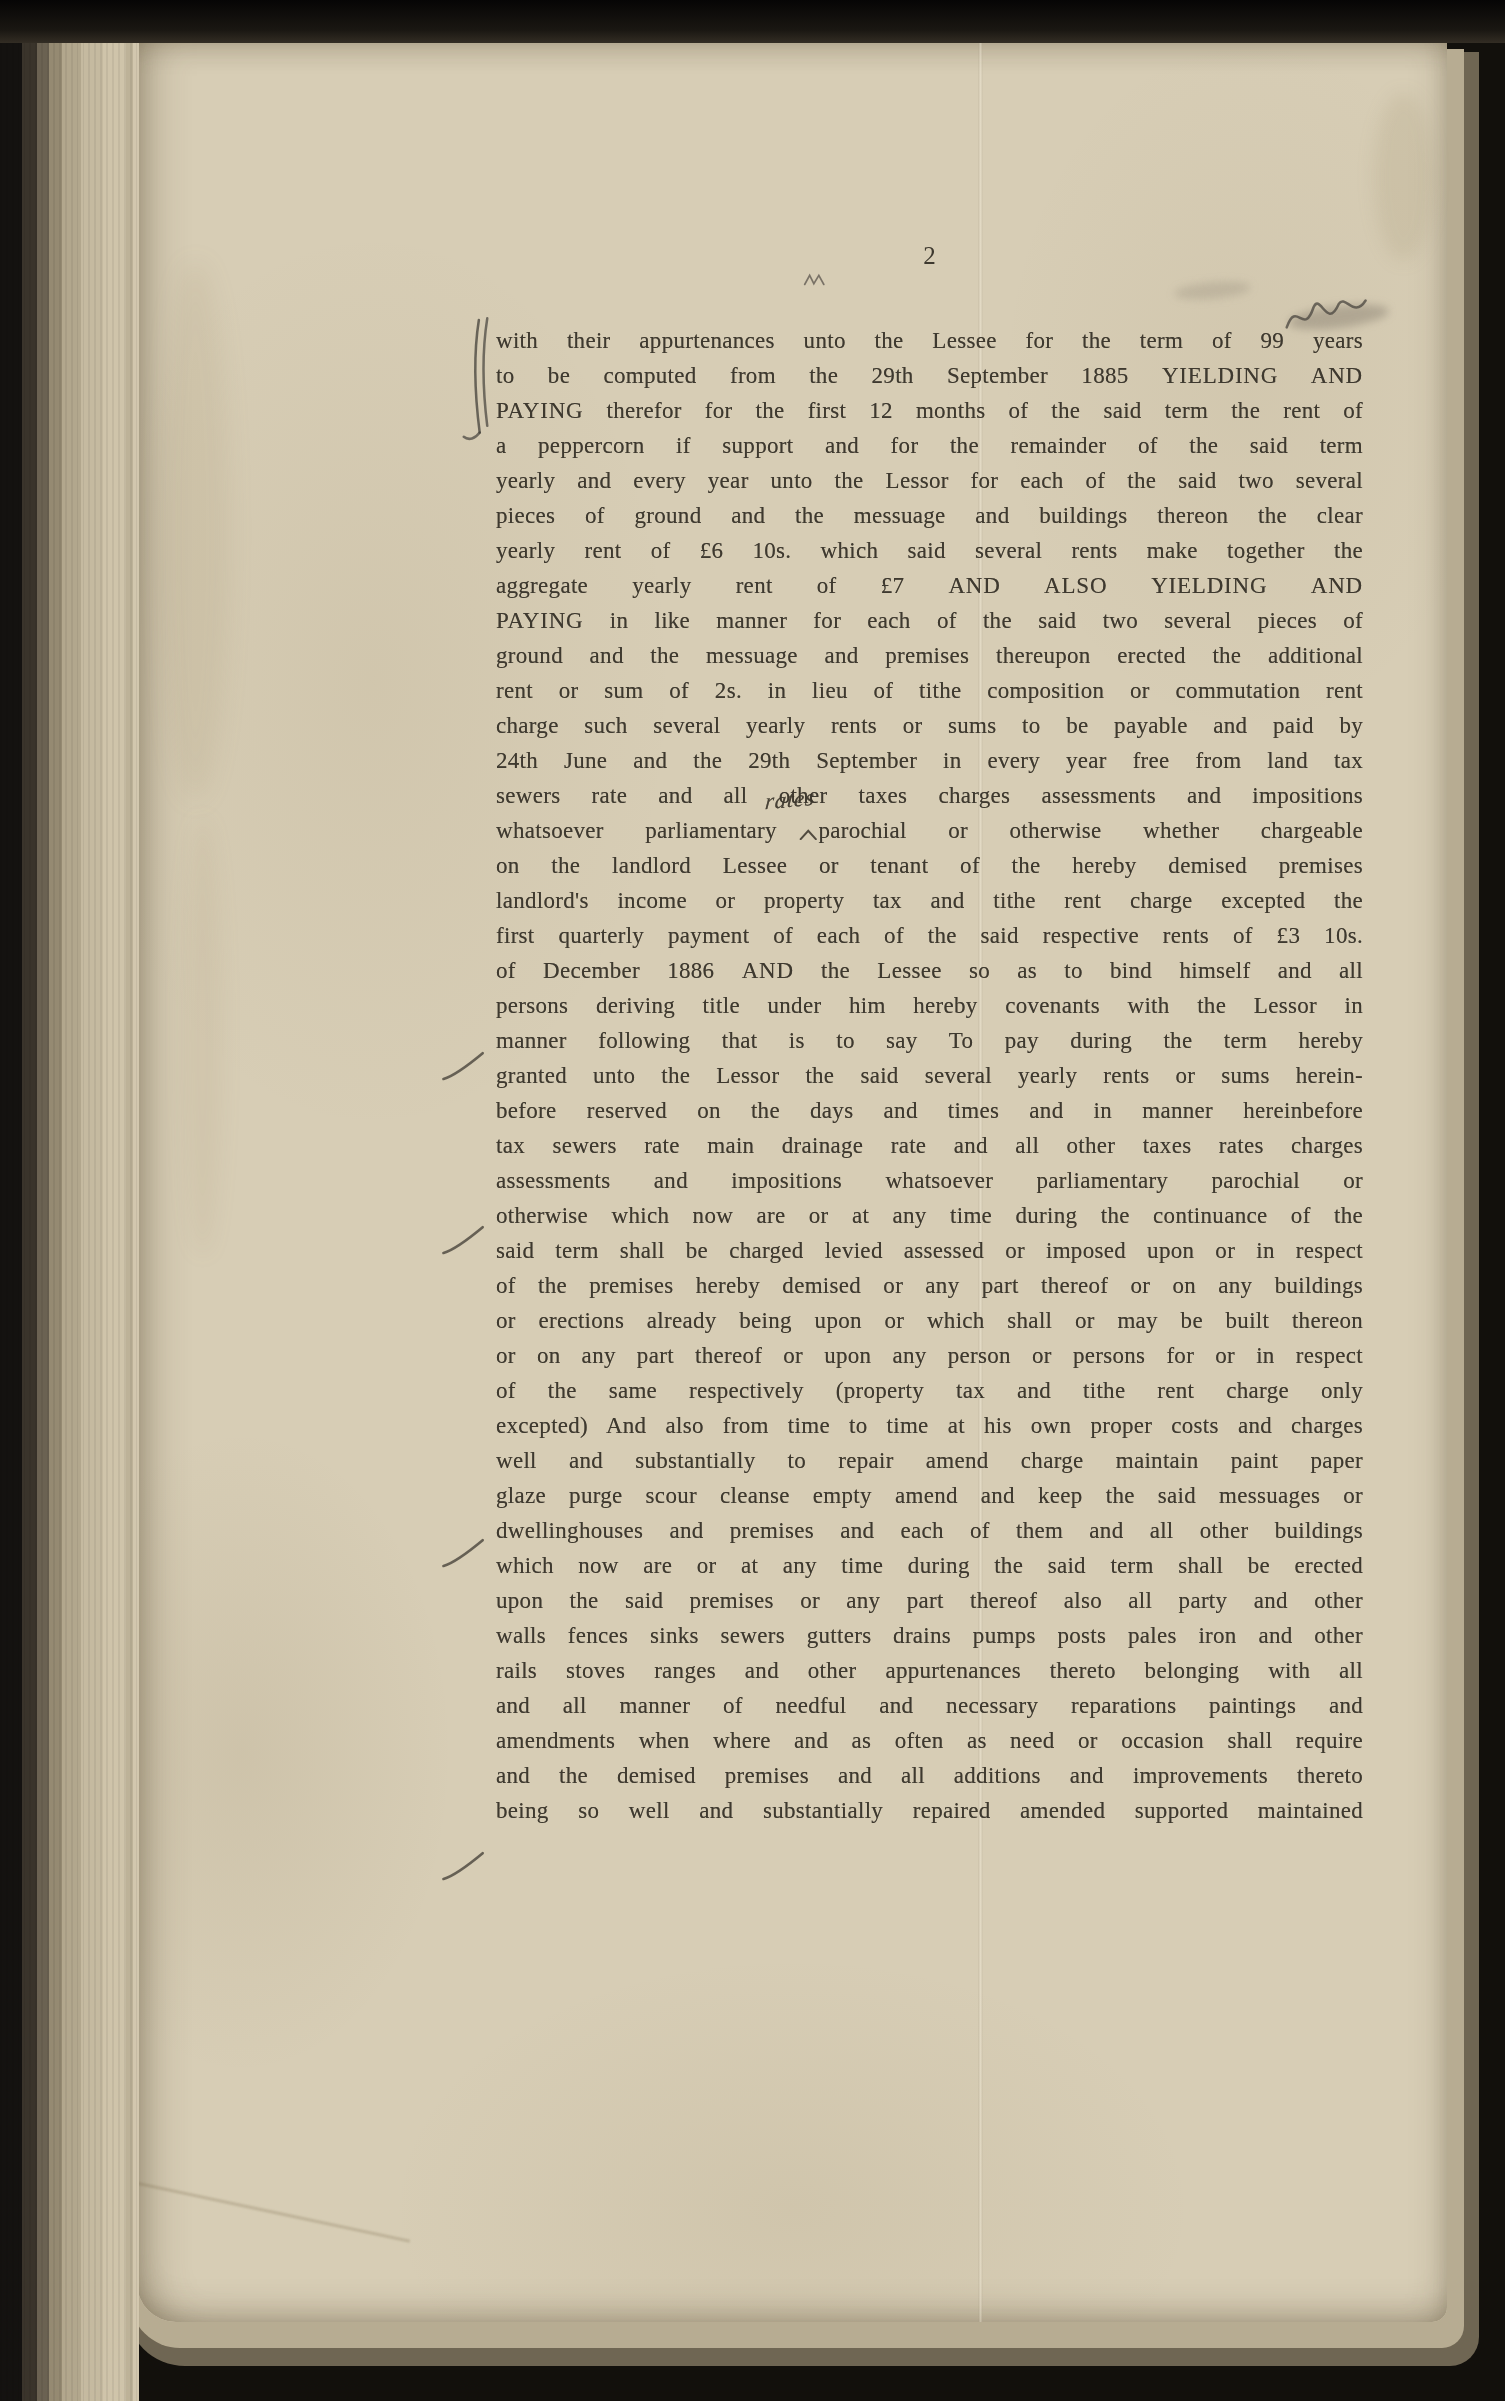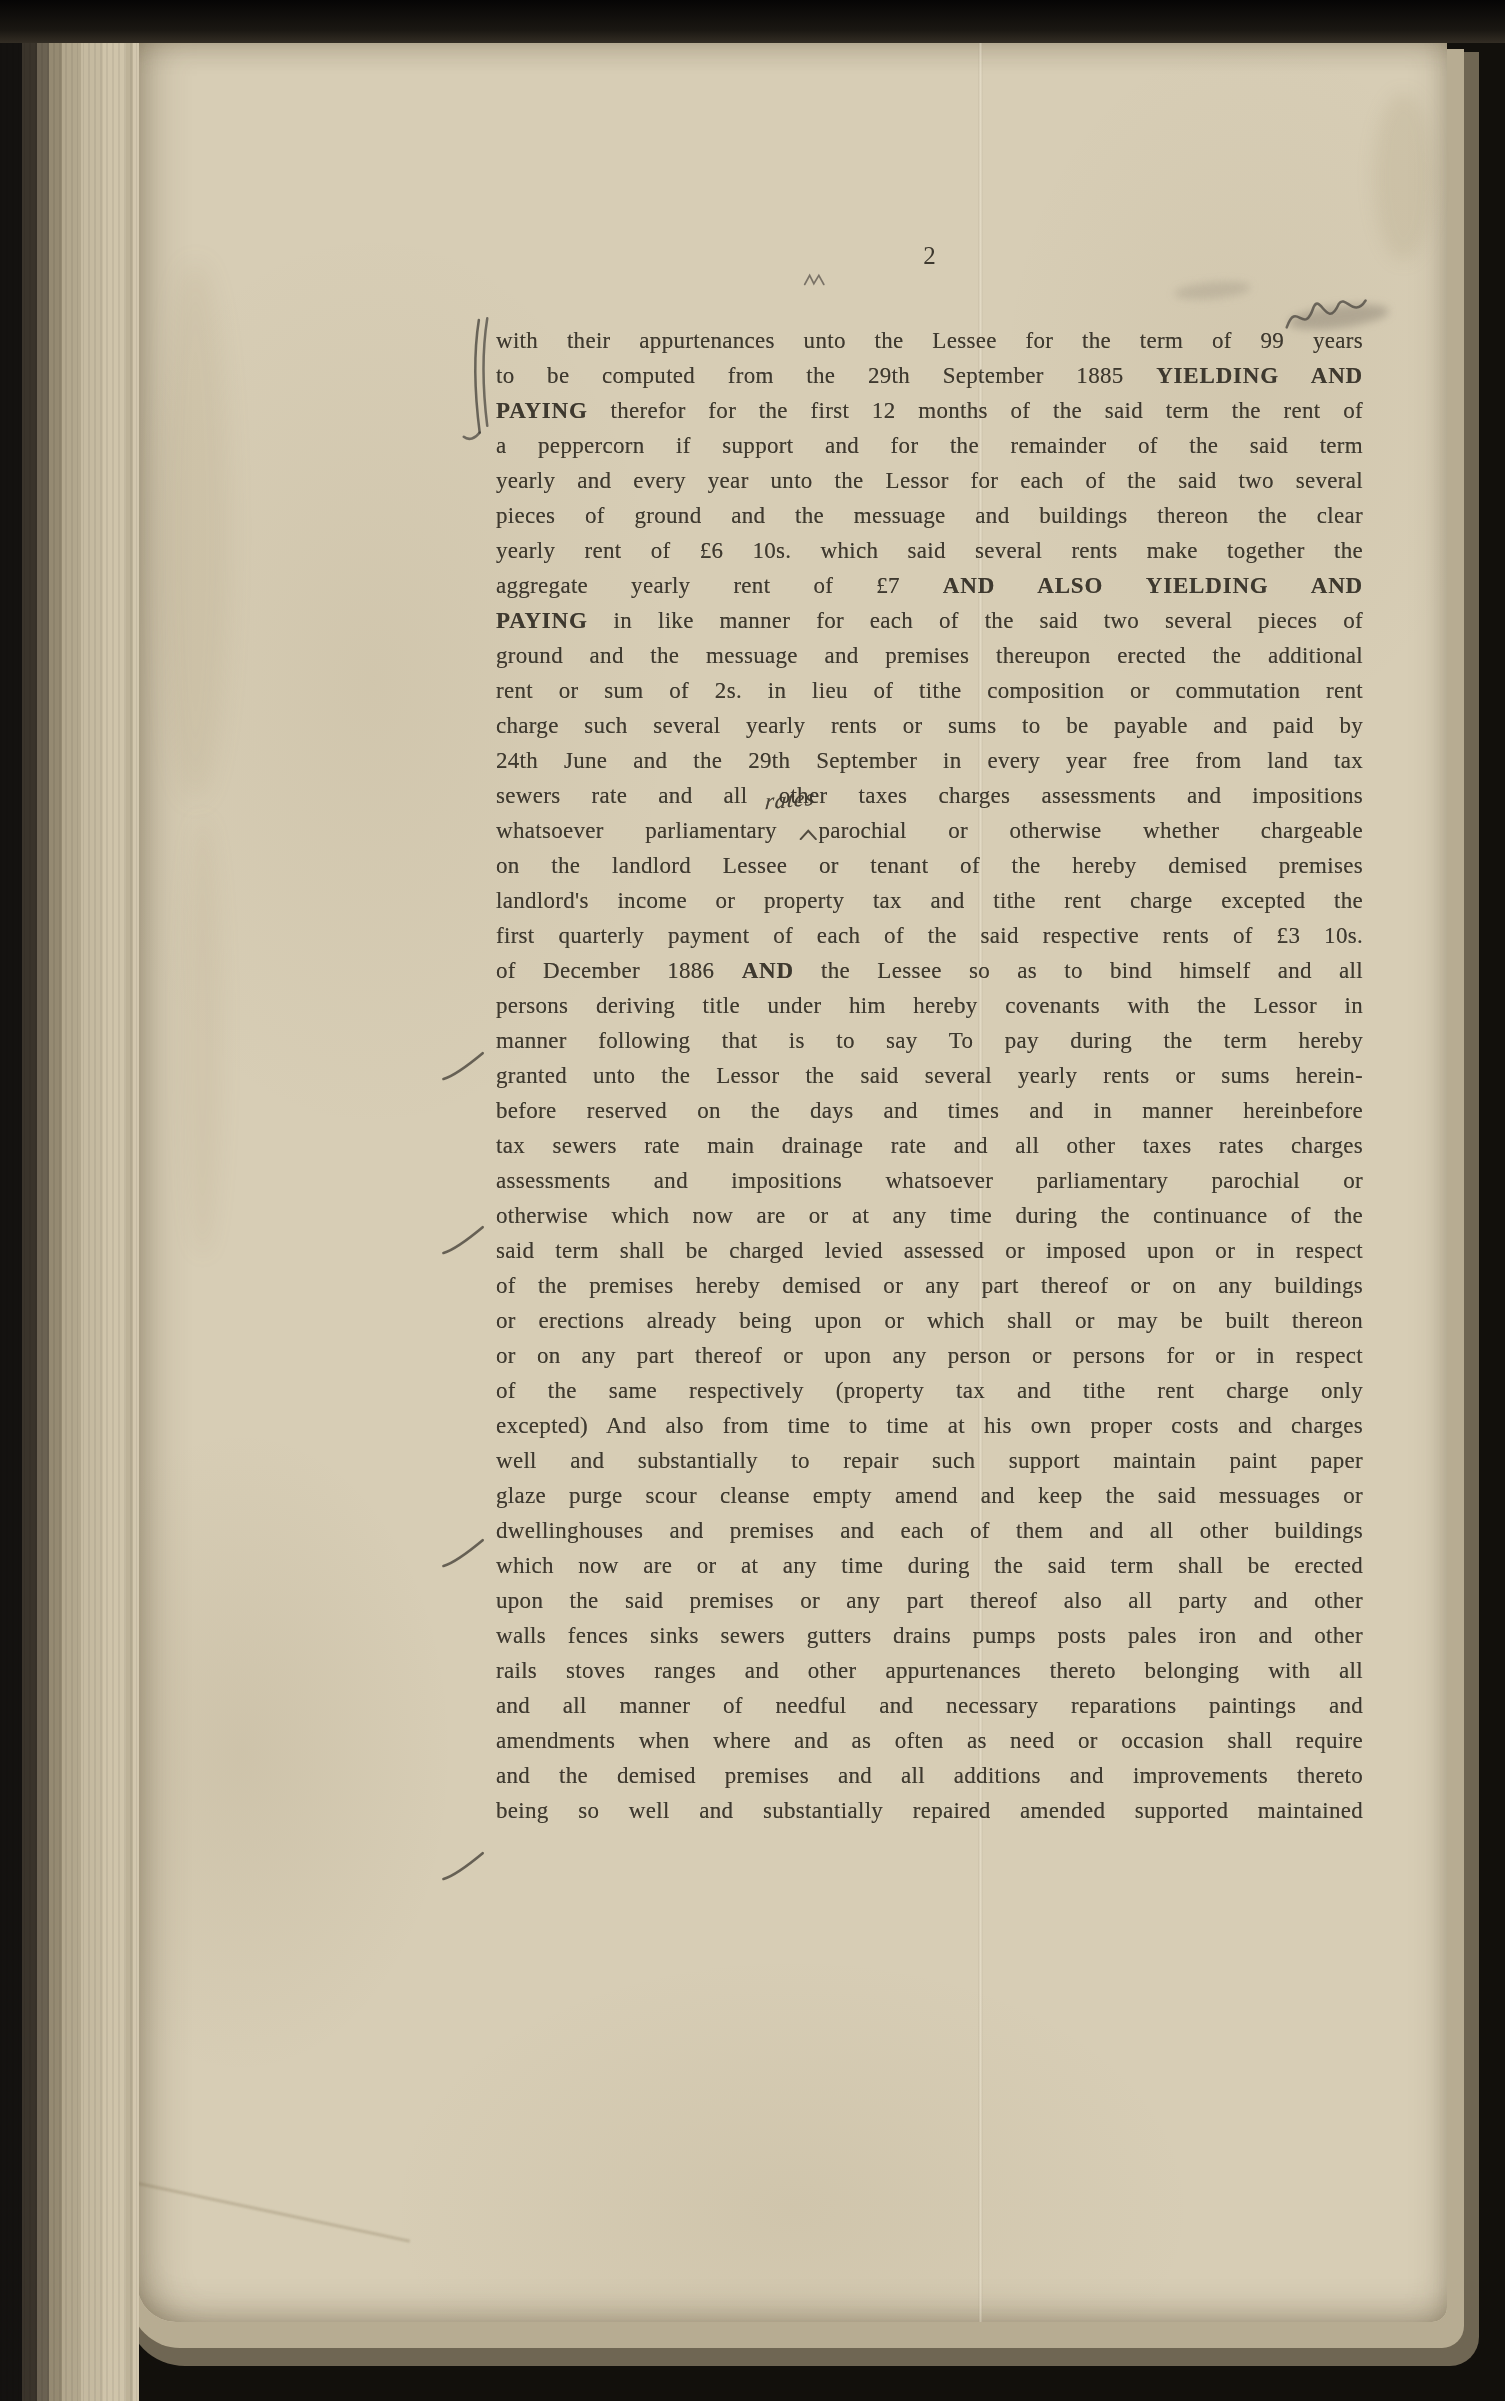--- a/index.html
+++ b/index.html
@@ -52,21 +52,21 @@
   .text-block{
     position:absolute;left:359px;top:280px;width:867px;
     font-size:23px;line-height:35px;color:var(--ink,#3e392f);
     letter-spacing:0.3px;
     text-shadow:0 0 0.5px rgba(62,57,47,0.55);
   }
   .line{
     text-align:justify;text-align-last:justify;text-justify:inter-word;
     white-space:normal;height:35px;overflow:visible;
   }
-  .line b{font-weight:bold;letter-spacing:0.8px;}
+  .line b{font-weight:normal;letter-spacing:0.8px;}
   .marks-layer{position:absolute;left:-69px;top:0;width:69px;height:100%;}
   .tick{position:absolute;left:13.5px;}
   .bracket{position:absolute;left:30px;top:-8.4px;}
   .insertion-word{
     position:absolute;top:459px;left:31%;
     font-style:italic;font-size:23px;letter-spacing:0.8px;
     color:#39342a;transform:rotate(-5deg) skewX(-10deg);opacity:0.9;
   }
   .insertion-caret{position:absolute;top:506px;left:35%;}
   .smudge{
@@ -162,21 +162,21 @@
           <div class="line">before reserved on the days and times and in manner hereinbefore</div>
           <div class="line">tax sewers rate main drainage rate and all other taxes rates charges</div>
           <div class="line">assessments and impositions whatsoever parliamentary parochial or</div>
           <div class="line">otherwise which now are or at any time during the continuance of the</div>
           <div class="line">said term shall be charged levied assessed or imposed upon or in respect</div>
           <div class="line">of the premises hereby demised or any part thereof or on any buildings</div>
           <div class="line">or erections already being upon or which shall or may be built thereon</div>
           <div class="line">or on any part thereof or upon any person or persons for or in respect</div>
           <div class="line">of the same respectively (property tax and tithe rent charge only</div>
           <div class="line">excepted) And also from time to time at his own proper costs and charges</div>
-          <div class="line">well and substantially to repair such support maintain paint paper</div>
+          <div class="line">well and substantially to repair amend charge maintain paint paper</div>
           <div class="line">glaze purge scour cleanse empty amend and keep the said messuages or</div>
           <div class="line">dwellinghouses and premises and each of them and all other buildings</div>
           <div class="line">which now are or at any time during the said term shall be erected</div>
           <div class="line">upon the said premises or any part thereof also all party and other</div>
           <div class="line">walls fences sinks sewers gutters drains pumps posts pales iron and other</div>
           <div class="line">rails stoves ranges and other appurtenances thereto belonging with all</div>
           <div class="line">and all manner of needful and necessary reparations paintings and</div>
           <div class="line">amendments when where and as often as need or occasion shall require</div>
           <div class="line">and the demised premises and all additions and improvements thereto</div>
           <div class="line">being so well and substantially repaired amended supported maintained</div>

